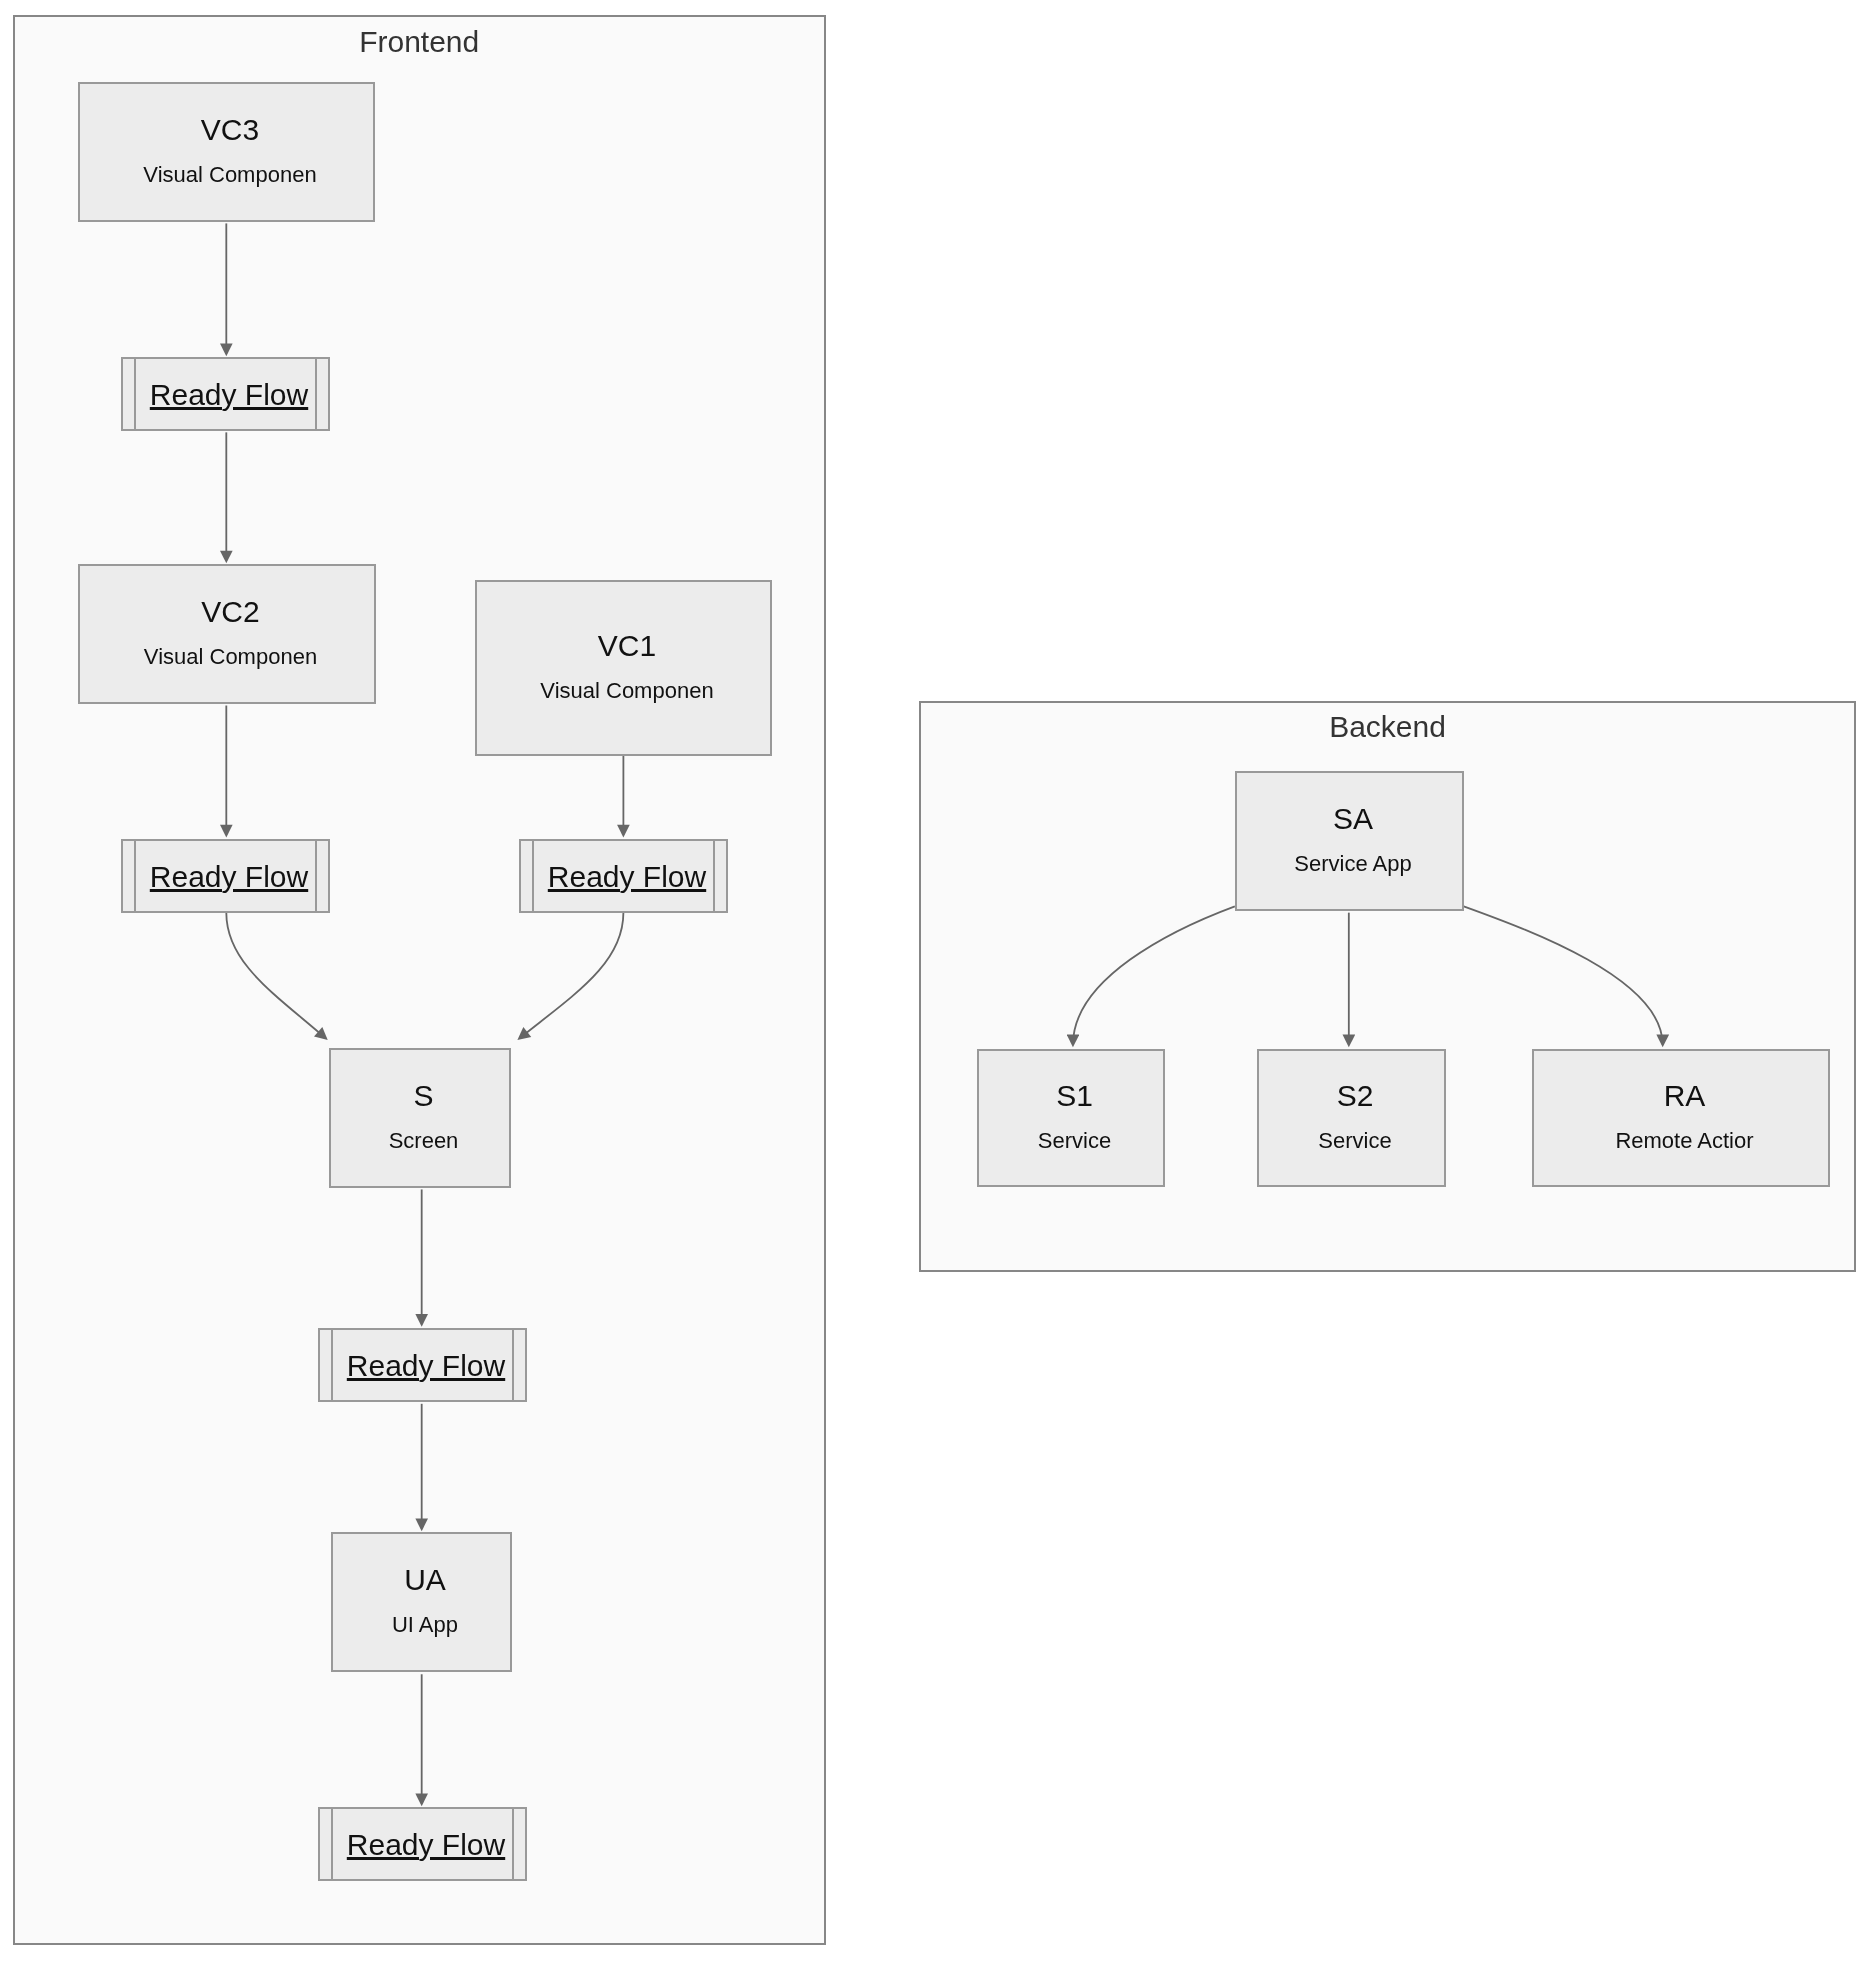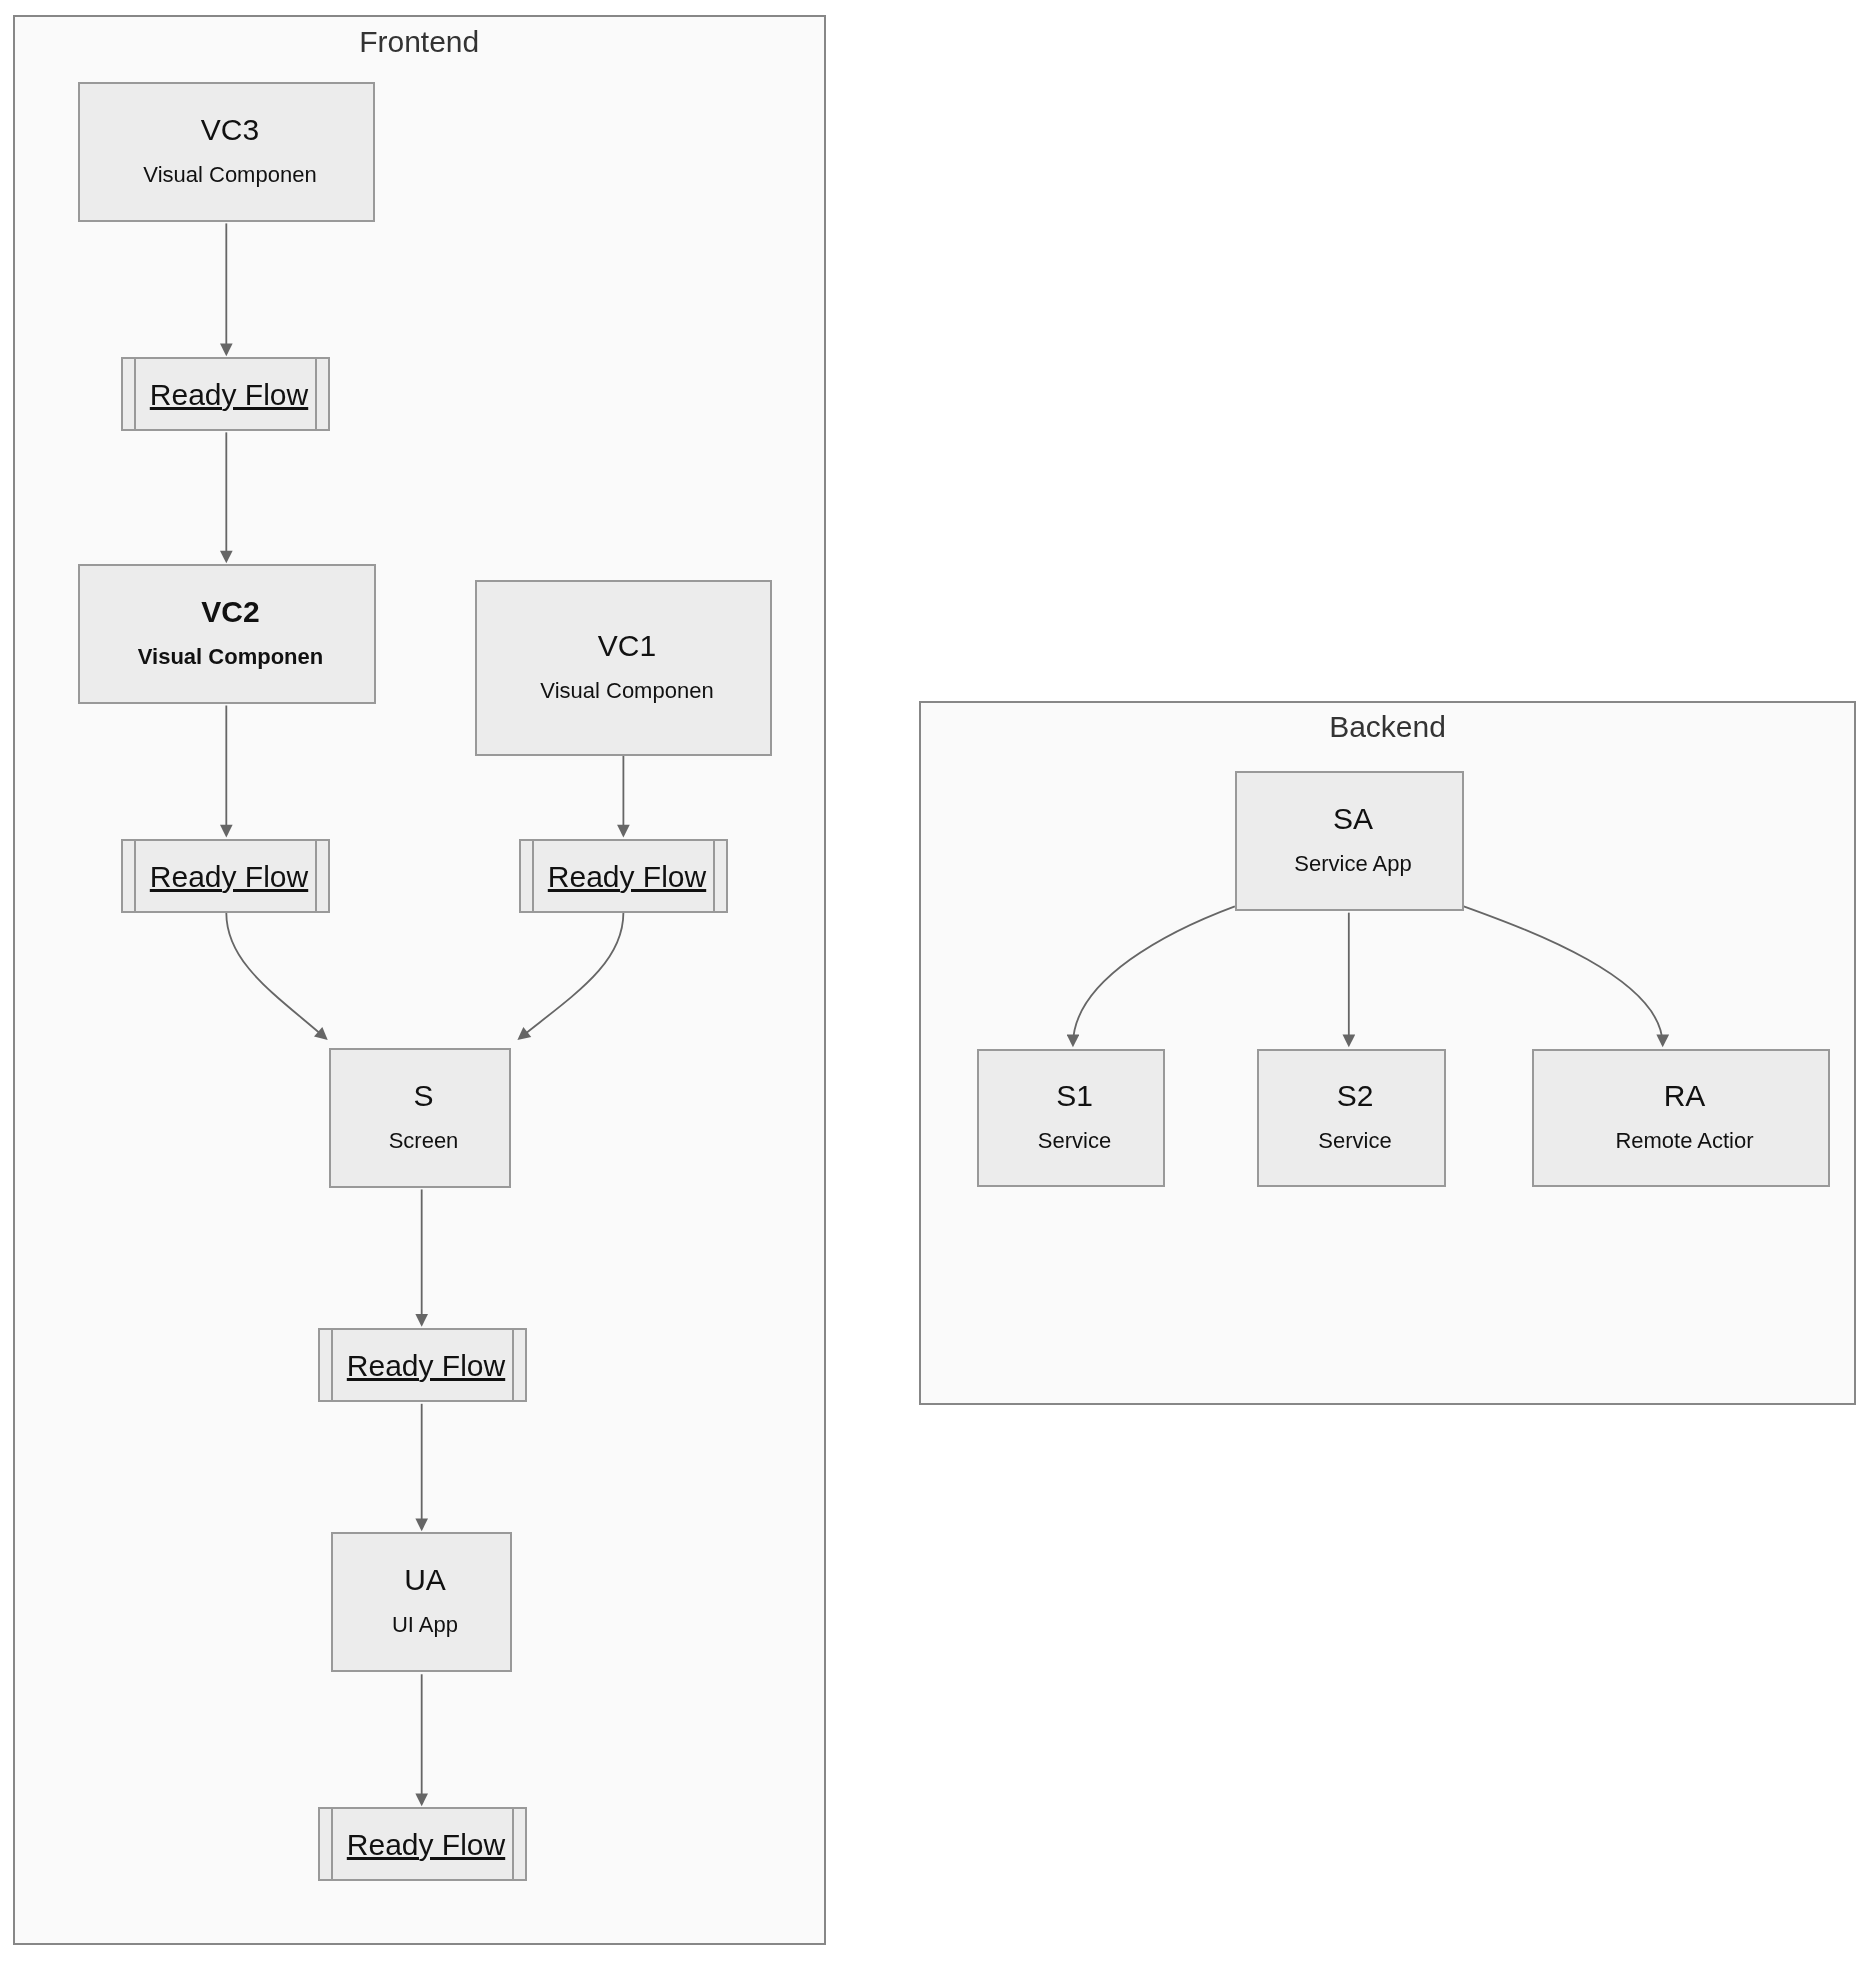--- a/index.html
+++ b/index.html
@@ -83,21 +83,21 @@
 </style>
 </head>
 <body>
 
 <div id="canvas">
 
   <div class="cluster" style="left:12.7px;top:15.4px;width:813px;height:1930px;">
     <div class="cluster-label">Frontend</div>
   </div>
 
-  <div class="cluster" style="left:919px;top:701px;width:937px;height:704px;">
+  <div class="cluster" style="left:919px;top:701px;width:937px;height:571px;">
     <div class="cluster-label">Backend</div>
   </div>
 
   <svg class="edges" viewBox="0 0 2067 2168" xmlns="http://www.w3.org/2000/svg">
     <defs>
       <marker id="arrow" viewBox="0 0 10 10" refX="8" refY="5" markerWidth="9" markerHeight="7" markerUnits="strokeWidth" orient="auto">
         <path id="arrowhead-tri" d="M0,0 L10,5 L0,10 z"></path>
       </marker>
     </defs>
     <path class="edge" d="M250,247 L250,391" marker-end="url(#arrow)"></path>
@@ -116,21 +116,21 @@
 
   <div class="node" style="left:78px;top:82px;width:297px;height:140px;">
     <div class="code">VC3</div>
     <div class="label">Visual Componen</div>
   </div>
 
   <div class="node subroutine" style="left:121px;top:357px;width:209px;height:74px;">
     <div class="label">Ready Flow</div>
   </div>
 
-  <div class="node" style="left:78px;top:564px;width:298px;height:140px;font-weight:bold;">
+  <div class="node" style="left:78px;top:564px;width:298px;height:140px;">
     <div class="code">VC2</div>
     <div class="label">Visual Componen</div>
   </div>
 
   <div class="node" style="left:475px;top:580px;width:297px;height:176px;">
     <div class="code">VC1</div>
     <div class="label">Visual Componen</div>
   </div>
 
   <div class="node subroutine" style="left:121px;top:839px;width:209px;height:74px;">

